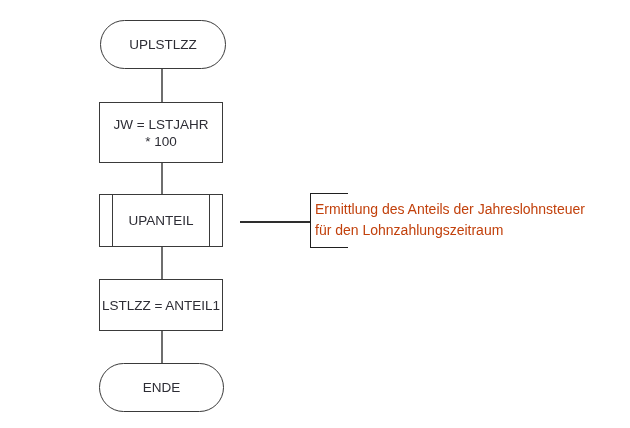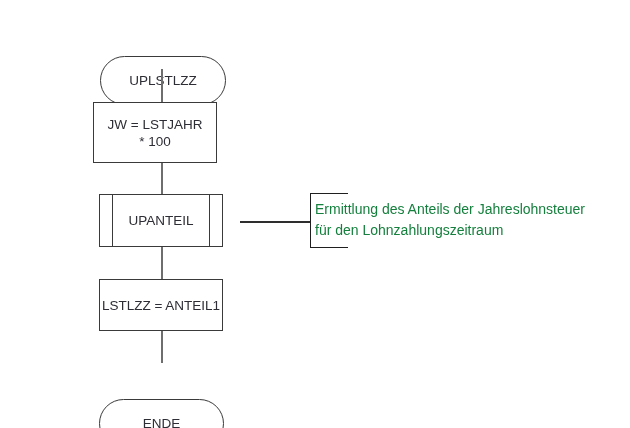--- a/index.html
+++ b/index.html
@@ -18,23 +18,23 @@
     border: 1.4px solid #3a3a3a;
     display: flex;
     align-items: center;
     justify-content: center;
     text-align: center;
     color: #2d2d35;
     font-size: 13.5px;
     line-height: 17px;
     white-space: pre-line;
   }
-  .terminator { border-radius: 25px; margin-top: 36px; }
+  .terminator { border-radius: 25px; }
   .node-start   { left: 100px; top: 20px;  width: 126px; height: 49px; }
-  .node-proc1   { left: 93px;  top: 102px; width: 124px; height: 61px; }
+  .node-proc1   { left: 99px;  top: 102px; width: 124px; height: 61px; }
   .node-predef  { left: 99px;  top: 194px; width: 124px; height: 53px; justify-content: center; }
   .node-proc2   { left: 99px;  top: 279px; width: 124px; height: 52px; align-items: center; }
   .node-end     { left: 99px;  top: 363px; width: 125px; height: 49px; justify-content: center; }
   .predef-bar {
     position: absolute;
     top: 0; bottom: 0;
     width: 1.4px;
     background: #3a3a3a;
   }
   .predef-bar.left  { left: 12px; }
@@ -61,21 +61,21 @@
     width: 38px; height: 55px;
     box-sizing: border-box;
     border-left: 1.5px solid #1f1f1f;
     border-top: 1.5px solid #1f1f1f;
     border-bottom: 1.5px solid #1f1f1f;
   }
   .annotation-text {
     position: absolute;
     left: 315px; top: 199px;
     width: 305px;
-    color: #15803d;
+    color: #c2410c;
     font-size: 14px;
     line-height: 21px;
     white-space: pre-line;
   }
 </style>
 </head>
 <body>
 
 <div id="canvas">
 

